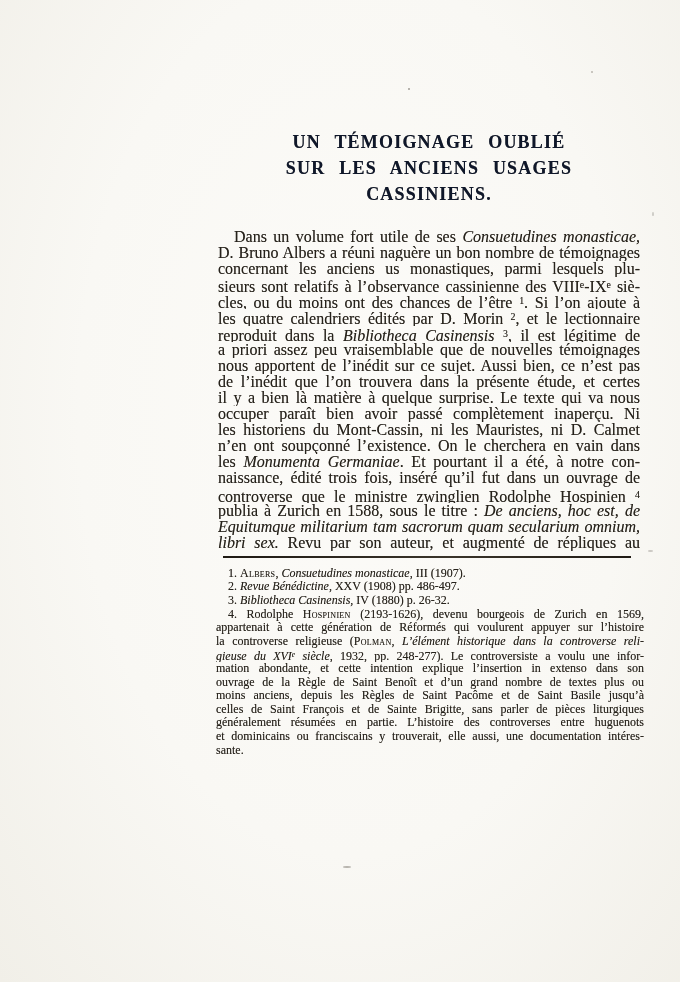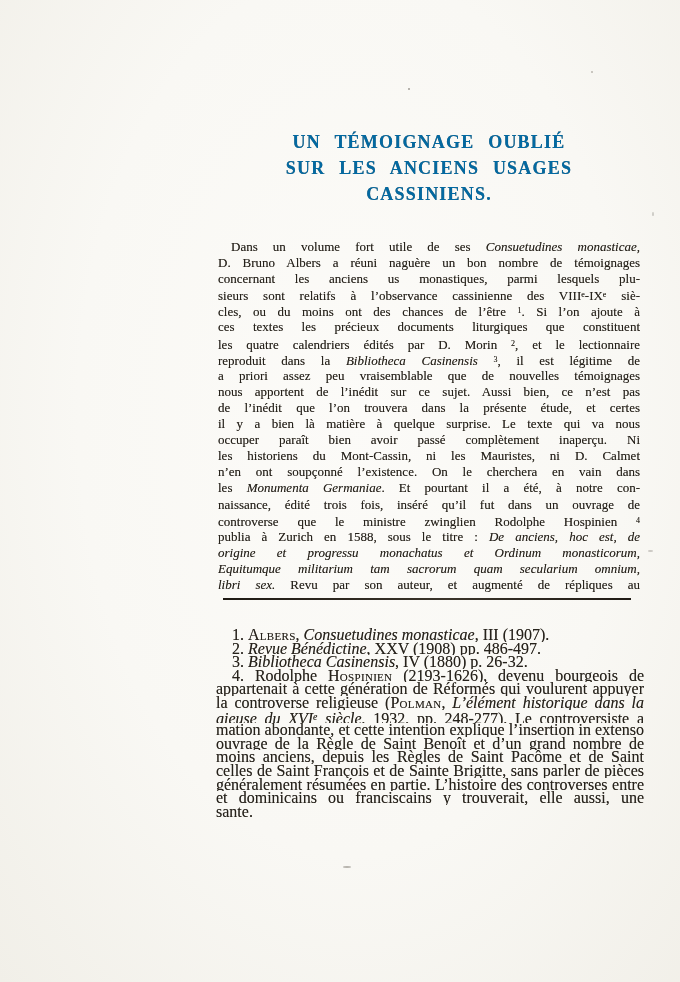--- a/index.html
+++ b/index.html
@@ -6,33 +6,33 @@
   * { box-sizing:border-box; }
   html,body { margin:0; padding:0; }
   body {
     width:680px; height:982px; overflow:hidden; position:relative;
     background: radial-gradient(ellipse at 52% 42%, #fcfbf8 0%, var(--paper) 55%, #f1efe8 100%);
     font-family:"Liberation Serif","DejaVu Serif",serif;
     color:var(--ink);
   }
   .sheet { position:absolute; left:218px; top:129px; width:422px; }
   .title { text-align:center; font-weight:bold; font-size:18px; line-height:26px;
-           letter-spacing:1.2px; word-spacing:0.45em; color:#0369a1;
+           letter-spacing:1.2px; word-spacing:0.45em; color:#0f172a;
            text-shadow:0 0 0.5px rgba(30,25,18,0.55); }
-  .body-par { margin-top:32px; font-size:13px; text-shadow:0 0 0.4px rgba(30,25,18,0.45); }
+  .body-par { margin-top:22px; font-size:16px; text-shadow:0 0 0.4px rgba(30,25,18,0.45); }
   .tline { line-height:16.1px; height:16.1px; overflow:hidden;
            text-align:justify; text-align-last:justify; }
   .tline.nojust { text-align:left; text-align-last:left; }
   .tline.indent { text-indent:1em; }
   .it { font-style:italic; }
   .sc { font-variant:small-caps; letter-spacing:0.3px; }
   .sup { font-size:62%; vertical-align:0.42em; }
   .rule { margin:5px 0 0 5px; width:408px; height:2px; border:none;
           background:linear-gradient(90deg,#1f1a14 0%, #3a342a 55%, #201b15 100%); }
-  .footnotes { margin-top:28px; margin-left:-2px; width:428px; font-size:16px;
+  .footnotes { margin-top:9px; margin-left:-2px; width:428px; font-size:12px;
                text-shadow:0 0 0.3px rgba(30,25,18,0.45); }
   .footnotes .tline { line-height:13.6px; height:13.6px; }
   .speck { position:absolute; background:rgba(72,66,56,0.45); border-radius:40%; }
   .speck.s1 { left:408px; top:88px;  width:2px; height:2px; }
   .speck.s2 { left:591px; top:71px;  width:2px; height:2px; opacity:.7; }
   .speck.s3 { left:343px; top:866px; width:8px; height:2px; opacity:.8; }
   .speck.s4 { left:648px; top:550px; width:5px; height:2px; opacity:.55; }
   .speck.s5 { left:652px; top:212px; width:2px; height:4px; opacity:.5; }
 </style>
 </head>
@@ -43,35 +43,33 @@
     <div>UN TÉMOIGNAGE OUBLIÉ</div>
     <div>SUR LES ANCIENS USAGES CASSINIENS.</div>
   </div>
 
   <div class="body-par">
       <div class="tline indent"><span>Dans un volume fort utile de ses </span><span class="it">Consuetudines monasticae,</span></div>
       <div class="tline"><span>D. Bruno Albers a réuni naguère un bon nombre de témoignages</span></div>
       <div class="tline"><span>concernant les anciens us monastiques, parmi lesquels plu-</span></div>
       <div class="tline"><span>sieurs sont relatifs à l’observance cassinienne des VIII</span><span class="sup">e</span><span>-IX</span><span class="sup">e</span><span> siè-</span></div>
       <div class="tline"><span>cles, ou du moins ont des chances de l’être </span><span class="sup">1</span><span>. Si l’on ajoute à</span></div>
-      <div class="tline"><span>ces textes les précieux documents liturgiques que constituent</span></div>
       <div class="tline"><span>les quatre calendriers édités par D. Morin </span><span class="sup">2</span><span>, et le lectionnaire</span></div>
       <div class="tline"><span>reproduit dans la </span><span class="it">Bibliotheca Casinensis</span><span> </span><span class="sup">3</span><span>, il est légitime de</span></div>
       <div class="tline"><span>a priori assez peu vraisemblable que de nouvelles témoignages</span></div>
       <div class="tline"><span>nous apportent de l’inédit sur ce sujet. Aussi bien, ce n’est pas</span></div>
       <div class="tline"><span>de l’inédit que l’on trouvera dans la présente étude, et certes</span></div>
       <div class="tline"><span>il y a bien là matière à quelque surprise. Le texte qui va nous</span></div>
       <div class="tline"><span>occuper paraît bien avoir passé complètement inaperçu. Ni</span></div>
       <div class="tline"><span>les historiens du Mont-Cassin, ni les Mauristes, ni D. Calmet</span></div>
       <div class="tline"><span>n’en ont soupçonné l’existence. On le cherchera en vain dans</span></div>
       <div class="tline"><span>les </span><span class="it">Monumenta Germaniae</span><span>. Et pourtant il a été, à notre con-</span></div>
       <div class="tline"><span>naissance, édité trois fois, inséré qu’il fut dans un ouvrage de</span></div>
       <div class="tline"><span>controverse que le ministre zwinglien Rodolphe Hospinien </span><span class="sup">4</span></div>
       <div class="tline"><span>publia à Zurich en 1588, sous le titre : </span><span class="it">De anciens, hoc est, de</span></div>
-      <div class="tline"><span class="it">origine et progressu monachatus et Ordinum monasticorum,</span></div>
       <div class="tline"><span class="it">Equitumque militarium tam sacrorum quam secularium omnium,</span></div>
       <div class="tline"><span class="it">libri sex.</span><span> Revu par son auteur, et augmenté de répliques au</span></div>
     </div>
 
   <hr class="rule">
 
   <div class="footnotes">
       <div class="tline nojust indent"><span>1. </span><span class="sc">Albers</span><span>, </span><span class="it">Consuetudines monasticae</span><span>, III (1907).</span></div>
       <div class="tline nojust indent"><span>2. </span><span class="it">Revue Bénédictine</span><span>, XXV (1908) pp. 486-497.</span></div>
       <div class="tline nojust indent"><span>3. </span><span class="it">Bibliotheca Casinensis</span><span>, IV (1880) p. 26-32.</span></div>

